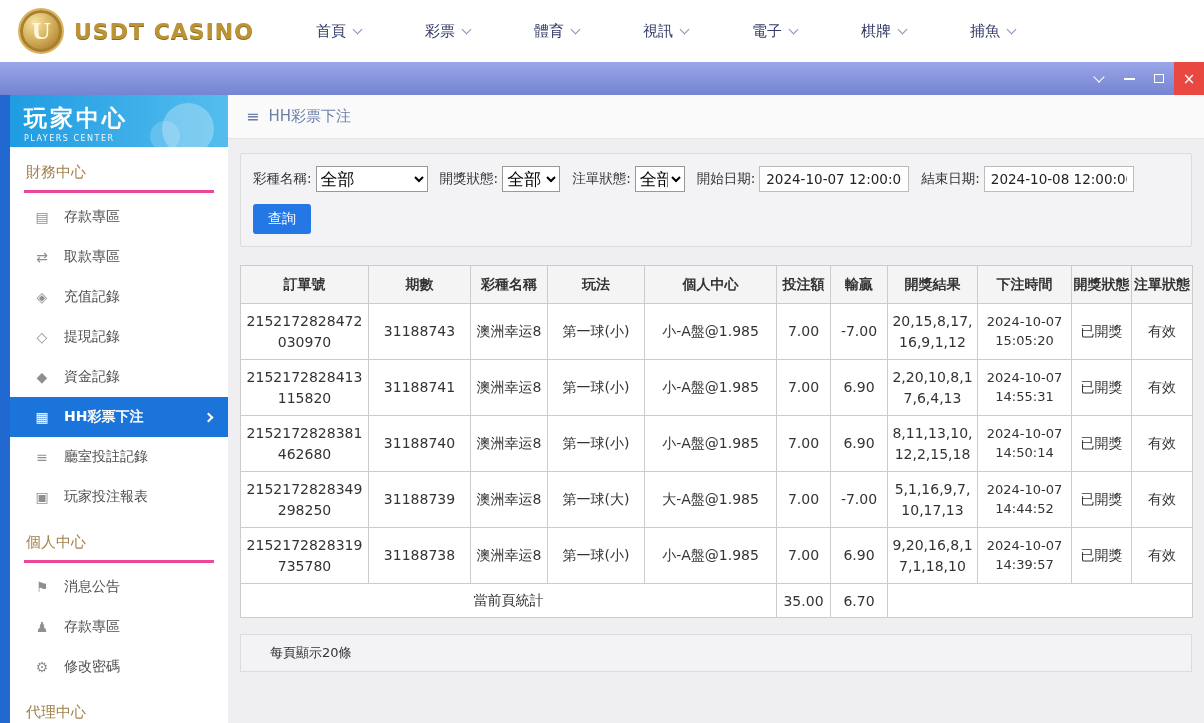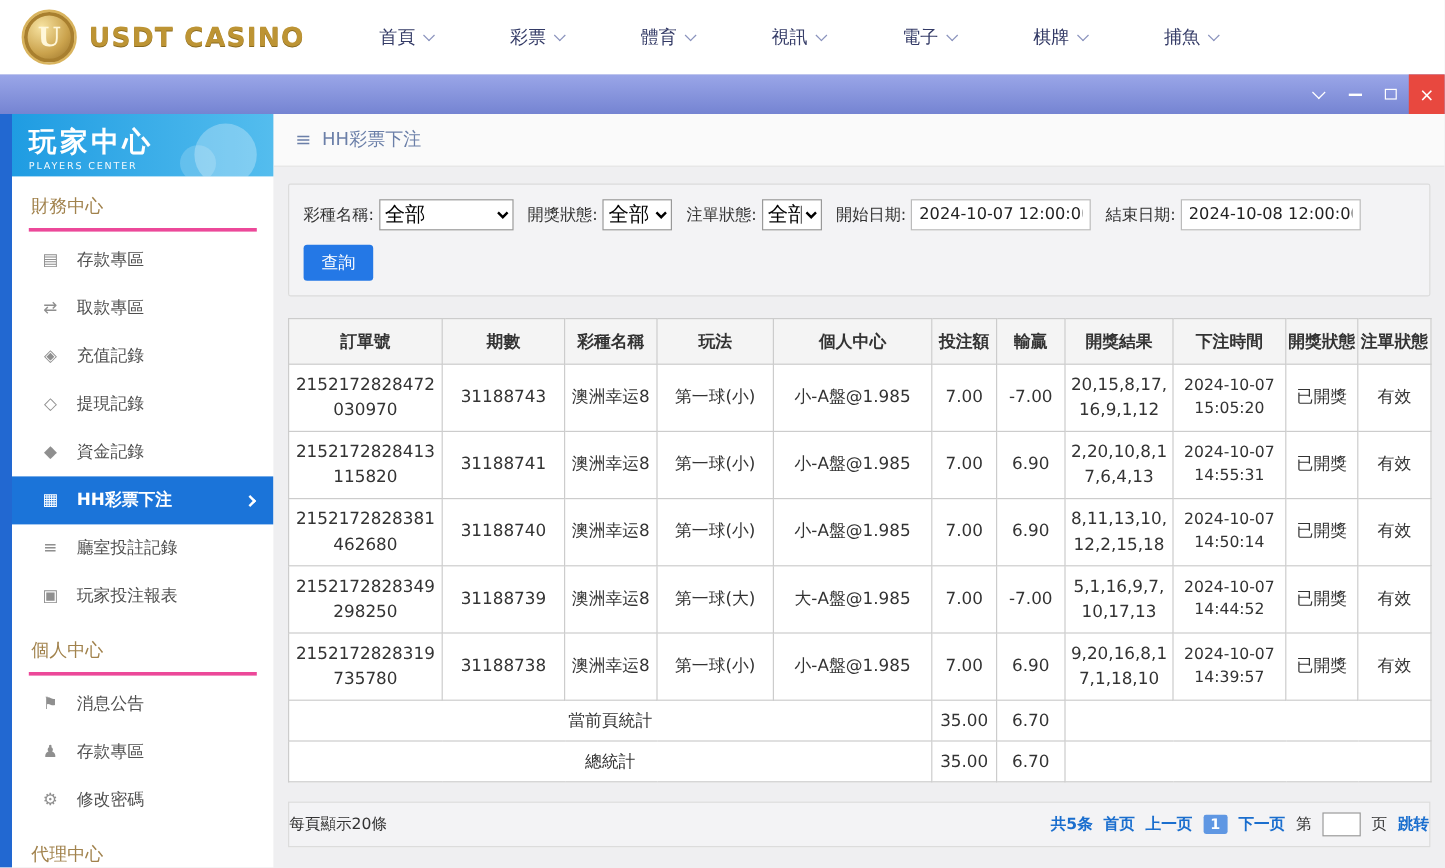--- a/index.html
+++ b/index.html
@@ -66,21 +66,21 @@
   
   table { width:952px; border-collapse:collapse; background:#fff; table-layout:fixed; }
   th,td { border:1px solid #ccc; text-align:center; font-size:14px; color:#333; }
   th { background:#f4f4f4; font-weight:bold; height:38px; padding:4px 1px; }
   tr.data-row td { height:56px; padding:6px 3px; line-height:1.45; }
   td.brk { word-break:break-all; }
   td.time { font-size:13px; padding-left:2px; padding-right:2px; }
   tr.sum-row td { height:34px; padding:4px; }
 
   
-  .footer-bar { margin-top:16px; width:952px; background:#f3f3f5; border:1px solid #dcdcdc; height:38px; display:flex; align-items:center; justify-content:space-between; padding:0 0; font-size:13px; color:#333; }
+  .footer-bar { margin-top:16px; width:952px; background:#f3f3f5; border:1px solid #dcdcdc; height:38px; display:flex; align-items:center; justify-content:space-between; padding:0 29px; font-size:13px; color:#333; }
   .pager { display:flex; align-items:center; gap:9px; font-size:13px; font-weight:bold; color:#1a6ece; }
   .pager a { color:#1a6ece; text-decoration:none; cursor:pointer; }
   .pager .dim { color:#333; font-weight:normal; }
   .cur-page { background:#5f97e3; color:#fff; padding:1px 6px; border-radius:2px; font-size:12px; cursor:default; }
   .page-input { width:32px; height:20px; border:1px solid #999; font-size:12px; text-align:center; }
 </style>
 </head>
 <body>
 
 <header class="topnav">
@@ -316,39 +316,22 @@
             <td class="time">2024-10-07 14:39:57</td>
             <td>已開獎</td>
             <td>有效</td>
           </tr>
           <tr class="sum-row">
             <td colspan="5">當前頁統計</td>
             <td>35.00</td>
             <td>6.70</td>
             <td colspan="4"></td>
           </tr>
-          <tr class="sum-row">
-            <td colspan="5">總統計</td>
-            <td>35.00</td>
-            <td>6.70</td>
-            <td colspan="4"></td>
-          </tr>
         </tbody>
       </table>
 
       <div class="footer-bar">
         <span>每頁顯示20條</span>
-        <div class="pager">
-          <span>共5条</span>
-          <a>首页</a>
-          <a>上一页</a>
-          <span class="cur-page">1</span>
-          <a>下一页</a>
-          <span class="dim">第</span>
-          <input class="page-input" style="">
-          <span class="dim">页</span>
-          <a>跳转</a>
-        </div>
       </div>
 
     </div>
   </main>
 </div>
 
 </body></html>

